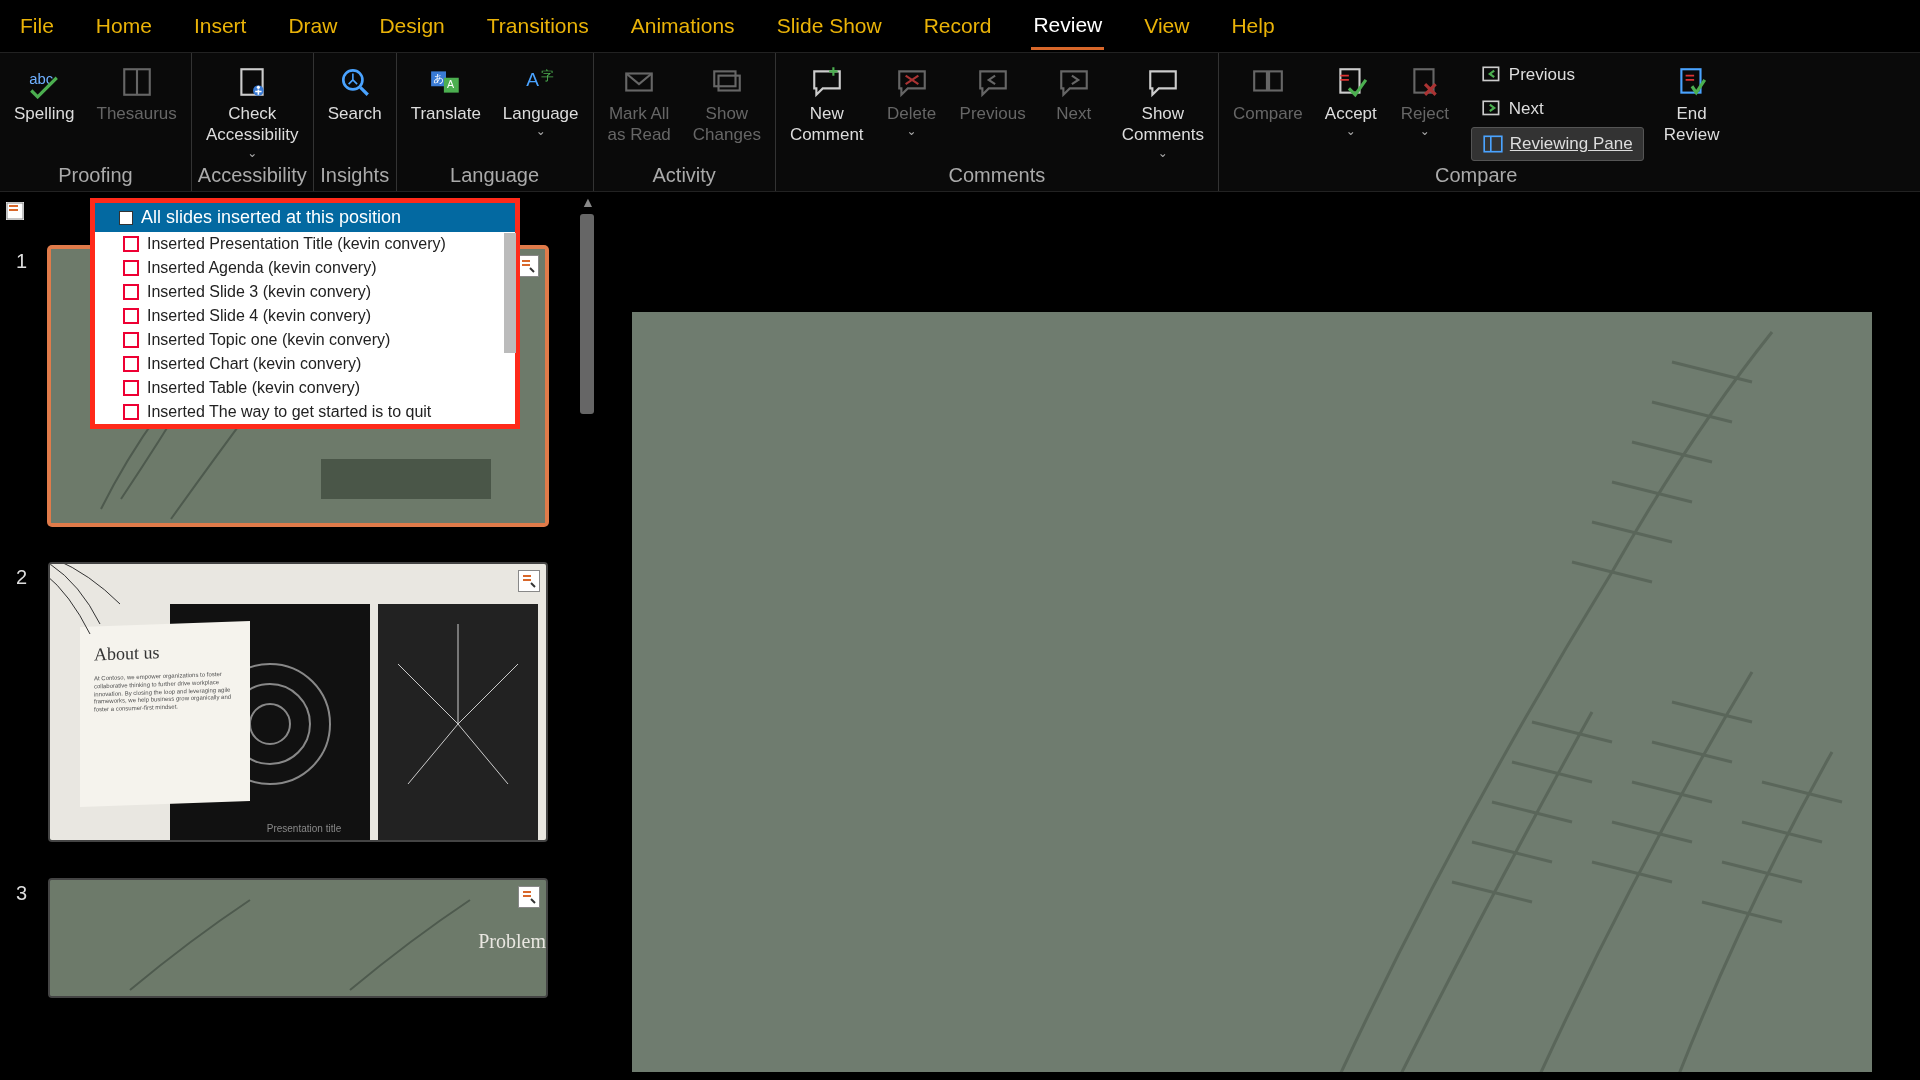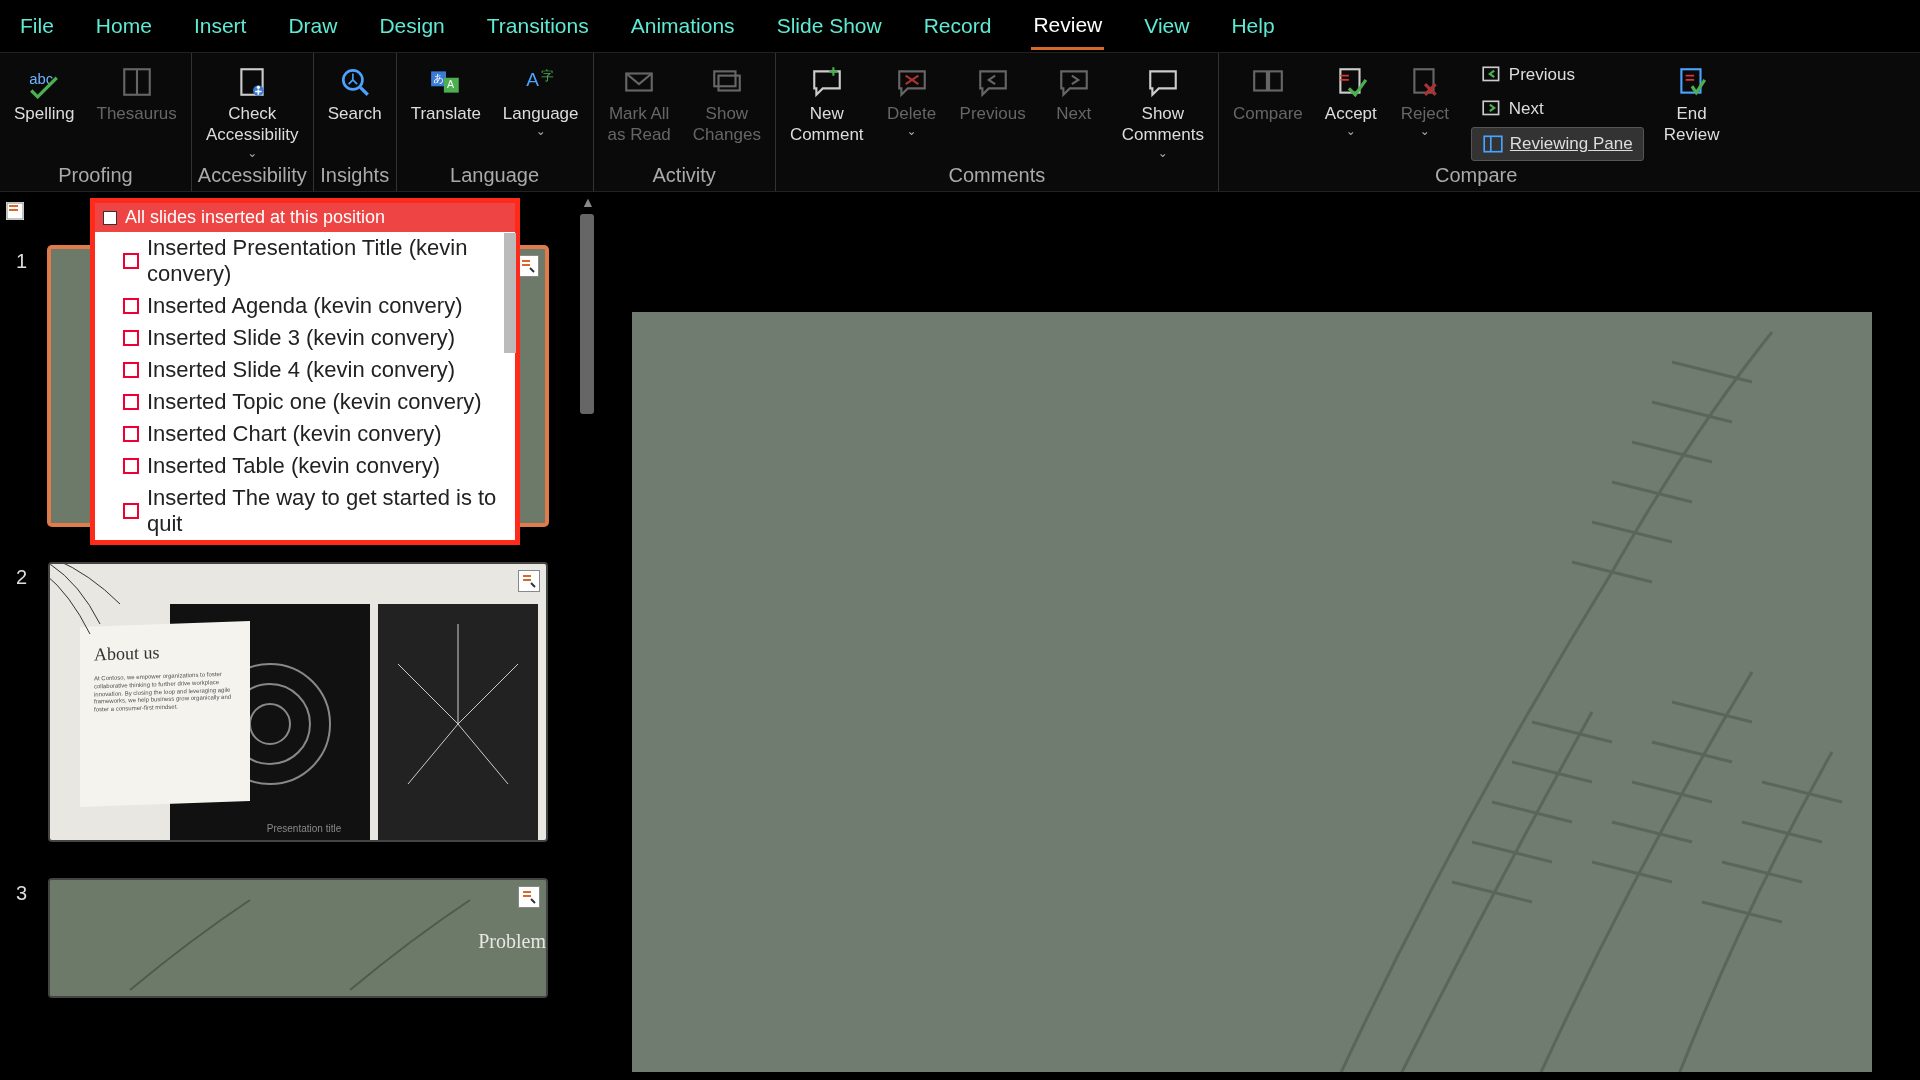--- a/index.html
+++ b/index.html
@@ -1,20 +1,20 @@
 <!DOCTYPE html>
 <html><head>
 <meta charset="utf-8">
 <style>
 * { margin: 0; padding: 0; box-sizing: border-box; font-family: 'Segoe UI', Tahoma, sans-serif; }
 body { background: #000; color: #fff; width: 1920px; height: 1080px; overflow: hidden; }
 
 
 .menubar { display: flex; align-items: center; height: 52px; padding: 0 18px; gap: 38px; background: #000; }
-.menubar .menu-item { font-size: 21px; color: #5eead4; cursor: pointer; padding: 10px 2px; }
+.menubar .menu-item { font-size: 21px; color: #eab308; cursor: pointer; padding: 10px 2px; }
 .menubar .menu-item.active { color: #fff; border-bottom: 3px solid #d8672a; }
 
 
 .ribbon { display: flex; height: 140px; background: #0a0a0a; border-top: 1px solid #222; border-bottom: 1px solid #222; }
 .ribbon-group { display: flex; flex-direction: column; justify-content: space-between; border-right: 1px solid #333; padding: 4px 6px 2px; }
 .ribbon-group-row { display: flex; align-items: flex-start; justify-content: center; gap: 6px; flex: 1; }
 .ribbon-group-label { font-size: 20px; color: #aaa; text-align: center; padding-bottom: 2px; }
 .ribbon-btn { display: flex; flex-direction: column; align-items: center; justify-content: flex-start; min-width: 68px; padding: 4px 8px; color: #ddd; cursor: pointer; border-radius: 3px; }
 .ribbon-btn.disabled { color: #666; }
 .ribbon-btn .icon { height: 42px; display:flex; align-items:center; justify-content:center; }
@@ -30,23 +30,23 @@
 .slide-panel { width: 600px; background: #000; position: relative; padding: 10px 30px 10px 16px; overflow: hidden; }
 .slide-entry { display:flex; align-items:flex-start; gap: 14px; margin-bottom: 36px; }
 .slide-num { font-size: 20px; color:#ddd; width: 18px; padding-top: 4px; }
 .thumb { width: 500px; height: 280px; background:#6d7a6a; border: 2px solid #444; border-radius: 4px; position: relative; overflow:hidden; }
 .thumb.selected { border: 3px solid #e07b4a; box-shadow: 0 0 0 1px #e07b4a; }
 .thumb .revmark { position:absolute; top:6px; right:6px; width:22px; height:22px; background:#fff; border:1px solid #888; display:flex; align-items:center; justify-content:center; font-size:14px; }
 .thumb2-body { background:#e9e7e1; width:100%; height:100%; position:relative; }
 
 
 .rev-popup { position: absolute; top: 6px; left: 90px; width: 430px; border: 5px solid #ff2a1a; background:#fff; color:#222; z-index: 50; }
-.rev-popup .hdr { background:#ef4444; color:#fff; padding: 4px 8px; display:flex; align-items:center; gap:8px; font-size:18px; }
+.rev-popup .hdr { background:#0369a1; color:#fff; padding: 4px 24px; display:flex; align-items:center; gap:8px; font-size:18px; }
 .rev-popup .hdr .cb { width:14px; height:14px; background:#fff; border:1px solid #333; display:inline-block; }
-.rev-popup .item { padding: 3px 8px 3px 28px; display:flex; align-items:center; gap:8px; font-size:22px; }
+.rev-popup .item { padding: 3px 8px 3px 28px; display:flex; align-items:center; gap:8px; font-size:16px; }
 .rev-popup .item .cb { width:16px; height:16px; border:2px solid #e03; display:inline-block; flex-shrink:0; }
 .rev-popup-scroll { position:absolute; right:-1px; top:30px; width:12px; height:120px; background:#bbb; }
 
 .scrollbar-v { position:absolute; top:6px; right:6px; width:14px; height: 30px; background:#666; border-radius:3px; }
 .scroll-arrow { position:absolute; right:4px; width:16px; text-align:center; color:#888; font-size:14px; }
 
 .editor { flex:1; background:#000; position:relative; padding: 120px 0 0 32px; }
 .canvas { width: 1240px; height: 760px; background:#6f7c6f; position:relative; overflow:hidden; }
 
 

